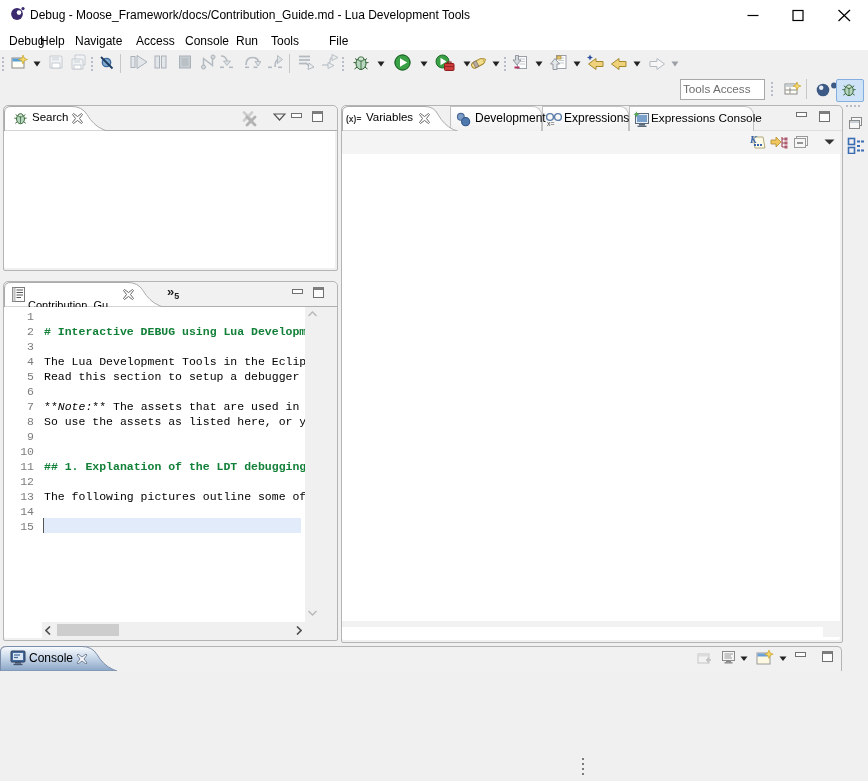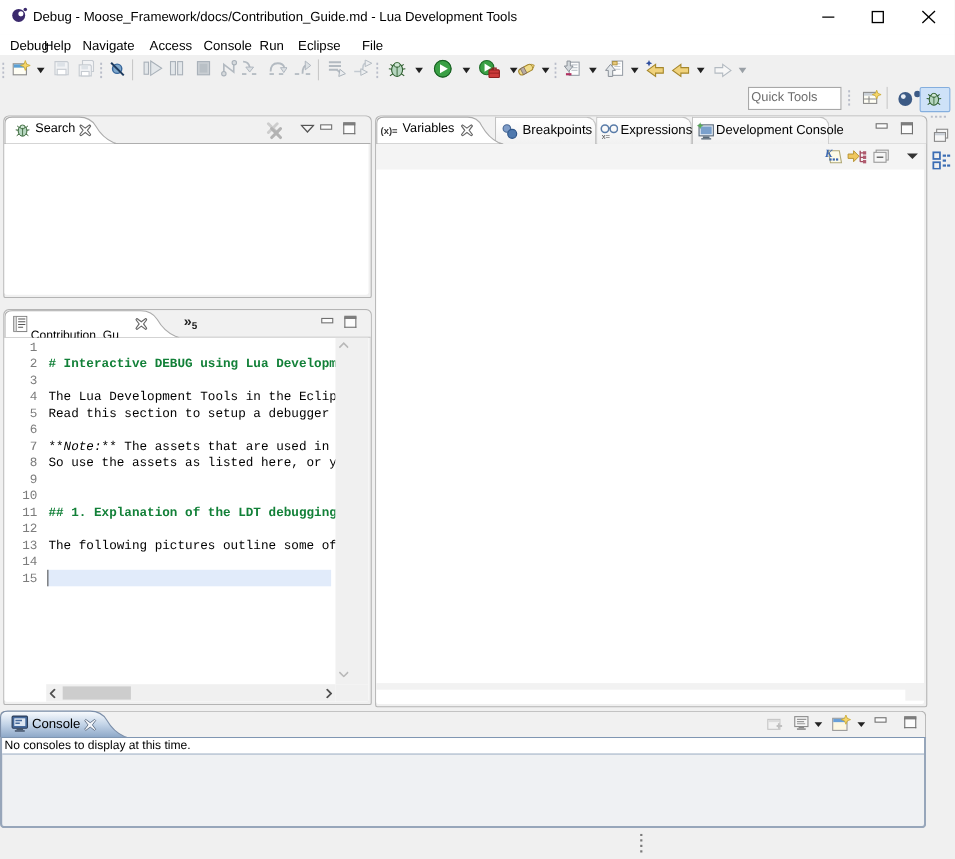--- a/index.html
+++ b/index.html
@@ -41,21 +41,21 @@
   </svg>
 </div>
 
 <div class="abs" id="menubar">
   <span class="menuitem" style="left:9px">Debug</span>
   <span class="menuitem" style="left:40px">Help</span>
   <span class="menuitem" style="left:75px">Navigate</span>
   <span class="menuitem" style="left:136px">Access</span>
   <span class="menuitem" style="left:185px">Console</span>
   <span class="menuitem" style="left:236px">Run</span>
-  <span class="menuitem" style="left:271px">Eclipse</span>
+  <span class="menuitem" style="left:271px">Tools</span>
   <span class="menuitem" style="left:329px">File</span>
 </div>
 
 <div class="abs" id="toolbars">
 <svg class="grip" style="left:2px;top:6px">
       <g fill="#b9bdc9">
         <rect y="1" width="2" height="2"></rect>
         <rect y="5" width="2" height="2"></rect>
         <rect y="9" width="2" height="2"></rect>
         <rect y="13" width="2" height="2"></rect>
@@ -239,21 +239,21 @@
 <svg class="tarrow" style="left:633px" width="8" height="6">
       <polygon points="0.5,0.5 7.5,0.5 4,5.5" fill="#222"></polygon>
     </svg>
 <svg class="ticon" style="left:649px" width="17" height="17" viewBox="0 0 17 17">
 <path d="M8 4.5 L8 7.5 L1 7.5 L1 12.5 L8 12.5 L8 15.5 L15.5 10 Z" fill="#f7f7f7" stroke="#b3bac1"></path>
 </svg>
 <svg class="tarrow" style="left:671px" width="8" height="6">
       <polygon points="0.5,0.5 7.5,0.5 4,5.5" fill="#9aa0a6"></polygon>
     </svg>
 <div class="abs" style="left:680px;top:29px;width:83px;height:19px;background:#fff;border:1px solid #a8a8a8"></div>
-<span class="abs" style="left:683px;top:32px;font-size:11.7px;color:#6e6e6e">Quick Tools</span>
+<span class="abs" style="left:683px;top:32px;font-size:11.7px;color:#6e6e6e">Tools Access</span>
 <svg class="grip" style="left:771px;top:31px">
       <g fill="#b9bdc9">
         <rect y="1" width="2" height="2"></rect>
         <rect y="5" width="2" height="2"></rect>
         <rect y="9" width="2" height="2"></rect>
         <rect y="13" width="2" height="2"></rect>
       </g>
     </svg>
 <svg class="abs" style="left:784px;top:30px" width="18" height="18" viewBox="0 0 18 18">
 <rect x="1" y="4" width="12" height="10" fill="#fffef4" stroke="#8a8a8a"></rect>
@@ -392,38 +392,38 @@
   <span class="abs" style="left:4px;top:7.5px;font-size:8.5px;color:#333;font-weight:bold">(x)=</span>
   <span class="abs" style="left:24px;top:4.5px;font-size:11.5px;color:#000">Variables</span>
   <svg class="abs" style="left:77px;top:7px" width="11" height="11" viewBox="0 0 11 11">
     <path d="M1.5 0.5 L5.5 3.5 L9.5 0.5 L10.5 1.5 L7.5 5.5 L10.5 9.5 L9.5 10.5 L5.5 7.5 L1.5 10.5 L0.5 9.5 L3.5 5.5 L0.5 1.5 Z" fill="none" stroke="#666" stroke-width="1"></path>
   </svg>
 
   <svg class="abs" style="left:114px;top:6px" width="15" height="15" viewBox="0 0 14 14">
     <circle cx="4.5" cy="4.5" r="3.2" fill="#7e9cc8" stroke="#4a6a96"></circle>
     <circle cx="9" cy="9" r="3.8" fill="#4f79ae" stroke="#2f568a"></circle>
   </svg>
-  <span class="abs tabtext" style="left:133px;top:4.5px">Breakpoints</span>
+  <span class="abs tabtext" style="left:133px;top:4.5px">Development</span>
 
   <svg class="abs" style="left:203px;top:6px" width="17" height="15" viewBox="0 0 17 15">
     <circle cx="5" cy="5" r="3.4" fill="none" stroke="#5a7ca8" stroke-width="1.4"></circle>
     <circle cx="13" cy="5" r="3.4" fill="none" stroke="#5a7ca8" stroke-width="1.4"></circle>
     <path d="M8.4 5 Q9 3.8 9.6 5" fill="none" stroke="#5a7ca8" stroke-width="1"></path>
     <text x="2" y="14" font-size="7" fill="#444" font-family="Liberation Sans">x=</text>
   </svg>
   <span class="abs tabtext" style="left:222px;top:4.5px;font-size:12px">Expressions</span>
 
   <svg class="abs" style="left:291px;top:5px" width="17" height="16" viewBox="0 0 17 16">
     <rect x="2.5" y="2.5" width="13" height="10" fill="#e8eef6" stroke="#5a6a7a"></rect>
     <rect x="4" y="4" width="10" height="7" fill="#7aa0cc"></rect>
     <rect x="6" y="13" width="6" height="1.6" fill="#5a6a7a"></rect>
       <rect x="4.5" y="14.6" width="9" height="1.4" fill="#5a6a7a"></rect>
     <path d="M3.5 0.2 L4.4 2.4 L6.6 3.3 L4.4 4.2 L3.5 6.4 L2.6 4.2 L0.4 3.3 L2.6 2.4 Z" fill="#58a858"></path>
   </svg>
-  <span class="abs tabtext" style="left:309px;top:4.5px;font-size:11.8px">Development Console</span>
+  <span class="abs tabtext" style="left:309px;top:4.5px;font-size:11.8px">Expressions Console</span>
 
   <div class="abs vmin" style="left:454px;top:6px"></div>
   <div class="abs vmax" style="left:477px;top:5px"></div>
 
   <div class="abs" style="left:0px;top:25px;width:498px;height:23px;background:#f4f4f4" id="vartoolbar"></div>
 
   <svg class="abs" style="left:407px;top:28px" width="17" height="17" viewBox="0 0 17 17">
     <path d="M4 3 L14 3 L16 14 L6 14 Z" fill="#fdfbe8" stroke="#b0a878"></path>
     <text x="1" y="9" font-size="10" font-style="italic" font-weight="bold" fill="#3a66b0" font-family="Liberation Serif">K</text>
     <g fill="#3a66b0">
@@ -507,25 +507,20 @@
     <rect x="1" y="4" width="13" height="11" fill="#fdf8e2" stroke="#9a9a9a"></rect>
     <rect x="1.5" y="4.5" width="12" height="3" fill="#6aa0d8"></rect>
     <path d="M13 1 L14.2 4 L17.2 5.2 L14.2 6.4 L13 9.4 L11.8 6.4 L8.8 5.2 L11.8 4 Z" fill="#f7d66a" stroke="#c9a62e" stroke-width="0.7"></path>
   </svg>
   <svg class="abs" style="left:779px;top:10px" width="8" height="6">
       <polygon points="0.5,0.5 7.5,0.5 4,5" fill="#222"></polygon>
     </svg>
   <div class="abs vmin" style="left:795px;top:6px"></div>
   <div class="abs vmax" style="left:822px;top:5px"></div>
 
-  <div class="abs" style="left:0;top:24px;width:842px;height:83px;background:#eff1f3;border:2px solid #97a6ba;border-top:1px solid #7f96b2;border-radius:0 0 4px 4px;box-sizing:border-box">
-    <div class="abs" style="left:0;top:0;width:838px;height:14px;background:#ffffff;border-bottom:1px solid #9eafc4">
-      <span class="abs" style="left:2px;top:1px;font-size:11px;color:#000">No consoles to display at this time.</span>
-    </div>
-  </div>
 </div>
 
 <div class="abs" id="righttrim" style="left:842px;top:104px;width:26px;height:540px">
   <svg class="abs" style="left:4px;top:1px" width="18" height="3">
       <g fill="#b9bdc9">
         <rect x="0" width="2" height="2"></rect>
         <rect x="4" width="2" height="2"></rect>
         <rect x="8" width="2" height="2"></rect>
         <rect x="12" width="2" height="2"></rect>
       </g>

